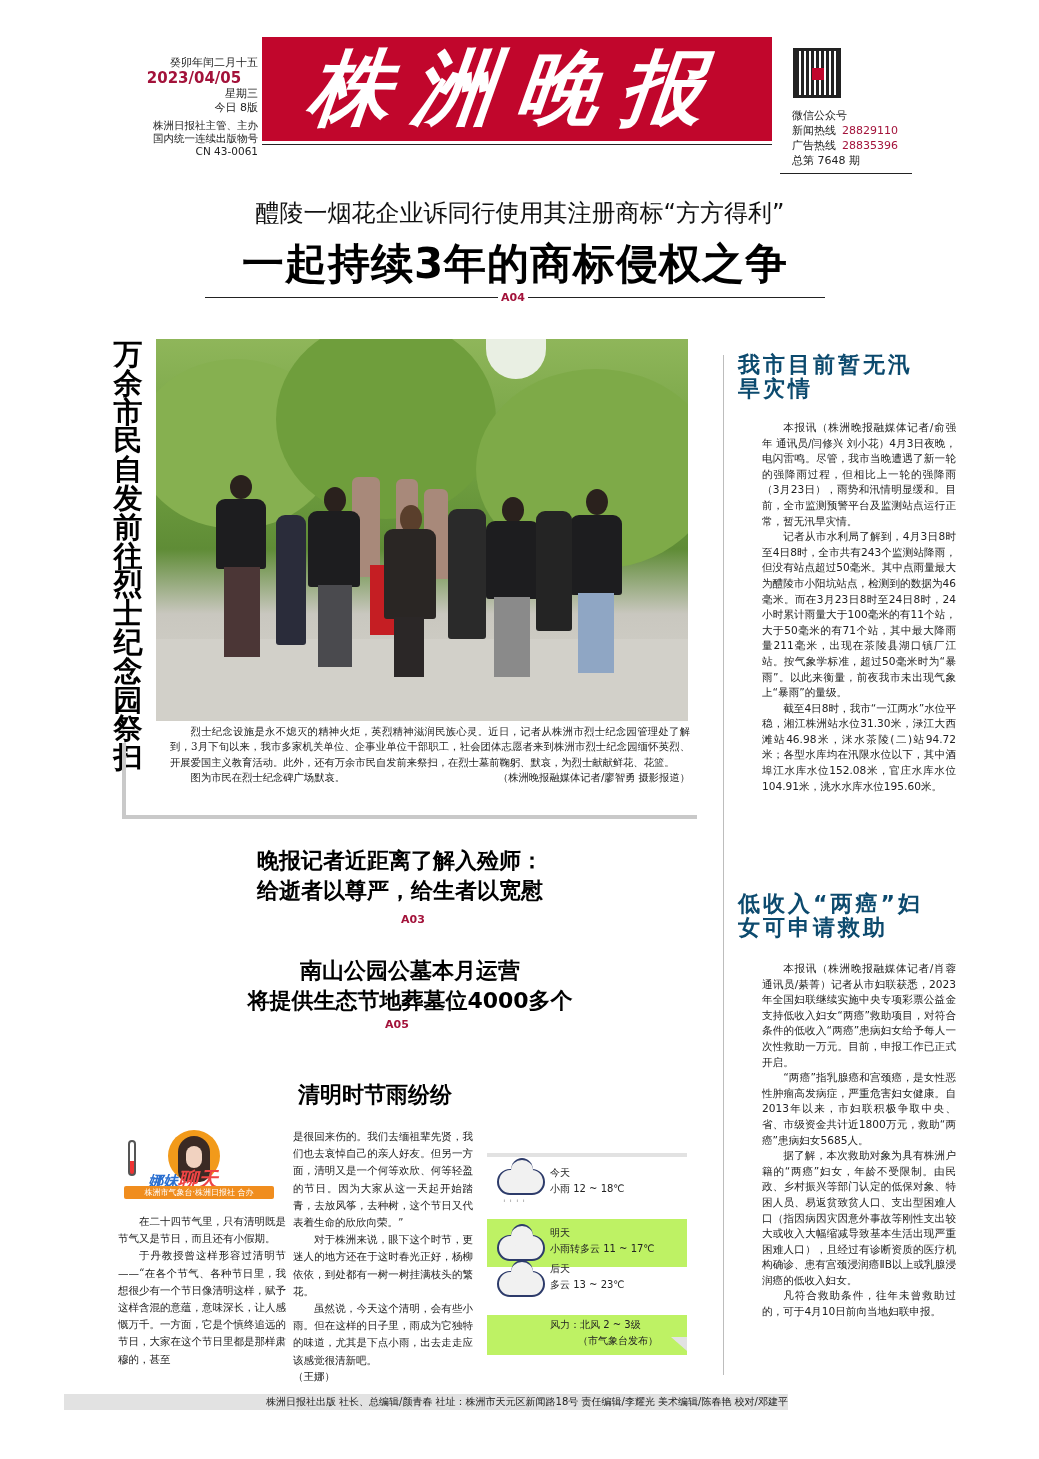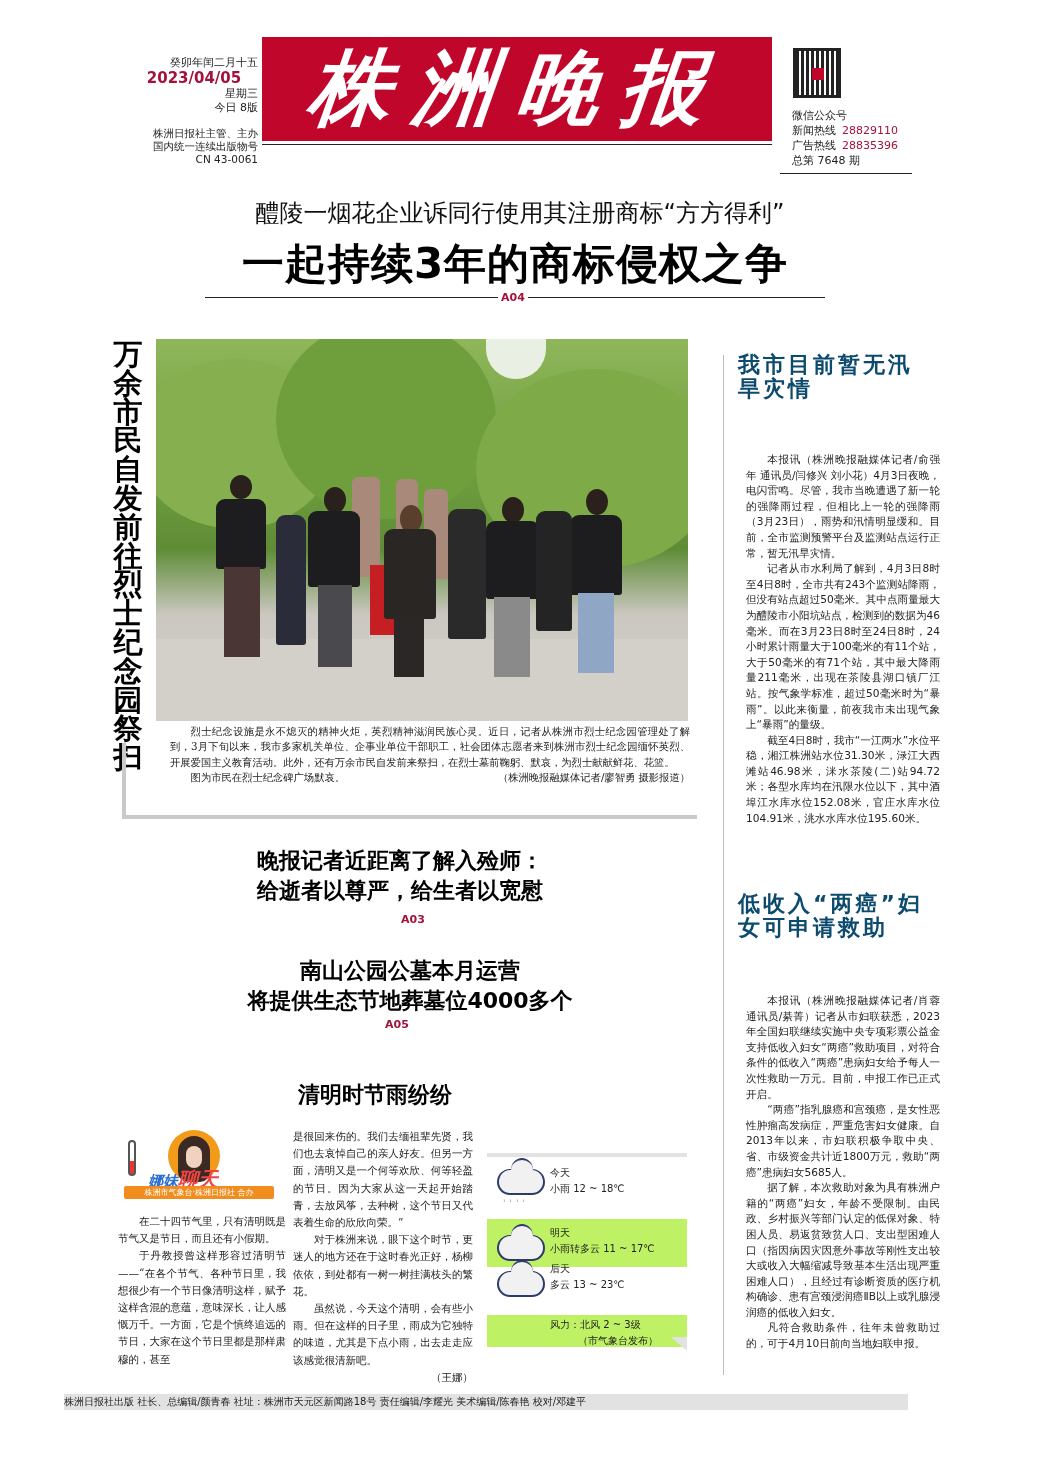--- a/index.html
+++ b/index.html
@@ -3,21 +3,21 @@
 <meta charset="utf-8">
 <style>
   * { box-sizing: border-box; margin: 0; padding: 0; }
   html, body { width: 1039px; height: 1459px; background: #ffffff; overflow: hidden; }
   body { position: relative; font-family: "DejaVu Sans", "Liberation Sans", sans-serif; color: #111; }
   .abs { position: absolute; }
 
   
   .mast-left { left: 130px; top: 56px; width: 128px; text-align: right; font-size: 11px; line-height: 14px; color: #222; }
   .mast-left .date { color: #a3123a; font-size: 15px; font-weight: bold; line-height: 17px; text-align: center; }
-  .mast-left .org { margin-top: 12px; font-size: 10.5px; line-height: 13px; }
+  .mast-left .org { margin-top: 4px; font-size: 10.5px; line-height: 13px; }
   .logo { left: 262px; top: 37px; width: 510px; height: 104px; background: #c1062c; display: flex; align-items: center; justify-content: center; }
   .logo span { color: #fff; font-family: "DejaVu Serif", serif; font-weight: bold; font-size: 82px; letter-spacing: 22px; font-style: italic; transform: skewX(-6deg); }
   .mast-rule { left: 262px; top: 144px; width: 510px; height: 1px; background: #222; }
   .qr { left: 793px; top: 48px; width: 48px; height: 50px; background:
         repeating-linear-gradient(90deg, #222 0 3px, #fff 3px 5px),
         #fff; border: 3px solid #222; }
   .qr::after { content: ""; position: absolute; left: 16px; top: 17px; width: 12px; height: 12px; background: #c1062c; }
   .mast-right { left: 792px; top: 108px; font-size: 11px; line-height: 15px; color: #222; }
   .mast-right .num { color: #a3123a; margin-left: 6px; }
   .mast-right-rule { left: 780px; top: 173px; width: 132px; height: 1px; background: #222; }
@@ -62,44 +62,44 @@
   .qm-logo .face { left: 60px; top: 6px; width: 32px; height: 46px; border-radius: 16px 16px 10px 10px; background: #3b2a24; }
   .qm-logo .face::after { content:""; position:absolute; left:8px; top:10px; width:16px; height:22px; border-radius:8px; background:#f1d2c0; }
   .qm-logo .thermo { left: 10px; top: 10px; width: 8px; height: 36px; border: 2px solid #555; border-radius: 4px; background: linear-gradient(0deg, #e33 0 40%, #fff 40%); }
   .qm-logo .title { left: 30px; top: 36px; font-size: 15px; font-weight: bold; color: #2a6fd0; font-style: italic; }
   .qm-logo .title b { color: #ef4444; font-size: 20px; }
   .qm-logo .band { left: 6px; top: 56px; width: 150px; height: 13px; background: #f08d1e; color: #fff; font-size: 8px; line-height: 13px; text-align: center; border-radius: 2px; }
 
   .qm-col1 { left: 118px; top: 1213px; width: 168px; font-family: "DejaVu Serif", serif; font-size: 10.5px; line-height: 17.2px; color: #222; text-align: justify; }
   .qm-col2 { left: 293px; top: 1128px; width: 180px; font-family: "DejaVu Serif", serif; font-size: 10.5px; line-height: 17.2px; color: #222; text-align: justify; }
   .qm-col1 p, .qm-col2 p { text-indent: 2em; }
-  .qm-col2 .sig { text-align: right; font-family: Liberation Serif, serif; }
+  .qm-col2 .sig { text-align: left; font-family: Liberation Mono, monospace; }
 
   
   .wx { left: 487px; top: 1153px; width: 200px; height: 200px; }
   .wx .row { position: absolute; left: 0; width: 200px; }
   .wx .shade { background: #bef264; margin-top: 12px; }
   .wx .label { position: absolute; left: 63px; font-size: 10px; line-height: 16px; color: #222; }
   .wx .cloud { position: absolute; left: 10px; width: 48px; height: 26px; border-radius: 16px; background: #f1f1f1; border: 2px solid #2d3b6a; border-top-width: 1px; }
   .wx .cloud::before { content:""; position:absolute; left:12px; top:-12px; width:22px; height:22px; border-radius:50%; background:#f1f1f1; border-top:2px solid #2d3b6a; }
   .wx .rain { position: absolute; left: 16px; font-size: 9px; color: #888; letter-spacing: 4px; }
   .wx .tail { position: absolute; left: 184px; top: 184px; width: 0; height: 0; border-top: 14px solid #e2e2e2; border-left: 16px solid transparent; }
 
   
   .vrule { left: 723px; top: 355px; width: 1px; height: 1020px; background: #bdbdbd; }
   .rc-head { left: 738px; width: 196px; font-size: 22px; font-weight: bold; line-height: 24px; letter-spacing: 3px; color: #0c4a6e; }
   .rc1-head { top: 353px; }
   .rc2-head { top: 892px; }
-  .rc-body { left: 746px; width: 194px; font-size: 10.6px; line-height: 15.6px; color: #222; text-align: justify; margin-top: 32px; }
+  .rc-body { left: 762px; width: 194px; font-size: 10.6px; line-height: 15.6px; color: #222; text-align: justify; }
   .rc-body p { text-indent: 2em; }
   .rc1-body { top: 420px; }
   .rc2-body { top: 961px; }
 
   
-  .footer { left: 64px; top: 1394px; width: 844px; height: 16px; background: #e2e2e2; text-align: left; font-size: 10px; line-height: 16px; color: #222; }
+  .footer { left: 64px; top: 1394px; width: 724px; height: 16px; background: #e2e2e2; text-align: right; font-size: 10px; line-height: 16px; color: #222; }
 </style>
 </head>
 <body>
 
 <div class="abs mast-left">
   <div>癸卯年闰二月十五</div>
   <div class="date">2023/04/05</div>
   <div>星期三</div>
   <div>今日 8版</div>
   <div class="org">
@@ -218,21 +218,21 @@
       <div>小雨转多云  11 ~ 17℃</div>
     </div>
   </div>
   <div class="row" style="top:102px;height:48px;">
     <div class="cloud" style="top:16px;"></div>
     <div class="label" style="top:6px;">
       <div>后天</div>
       <div>多云  13 ~ 23℃</div>
     </div>
   </div>
-  <div class="row shade" style="top:150px;height:32px;">
+  <div class="row shade" style="top:150px;height:40px;">
     <div class="label" style="top:2px;">
       <div>风力：北风  2 ~ 3级</div>
       <div style="padding-left:28px;">（市气象台发布）</div>
     </div>
   </div>
   <div class="tail"></div>
 </div>
 
 <div class="abs vrule"></div>
 

